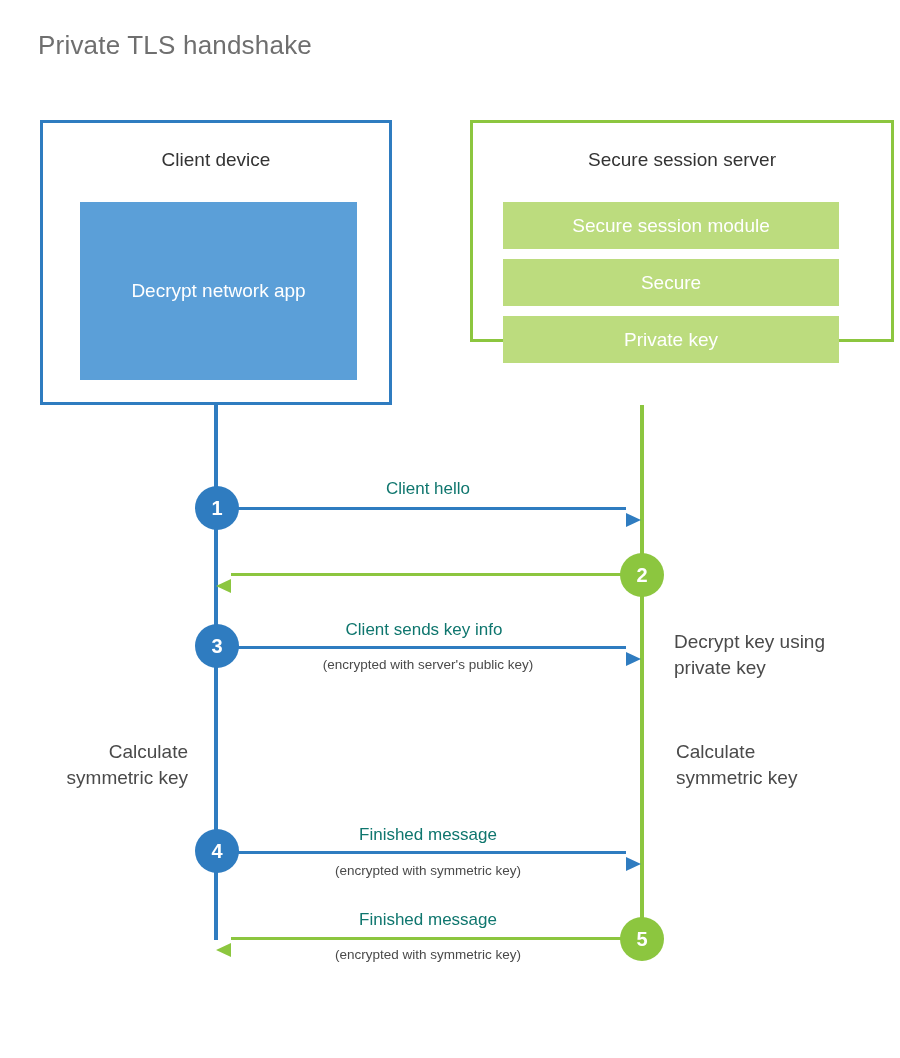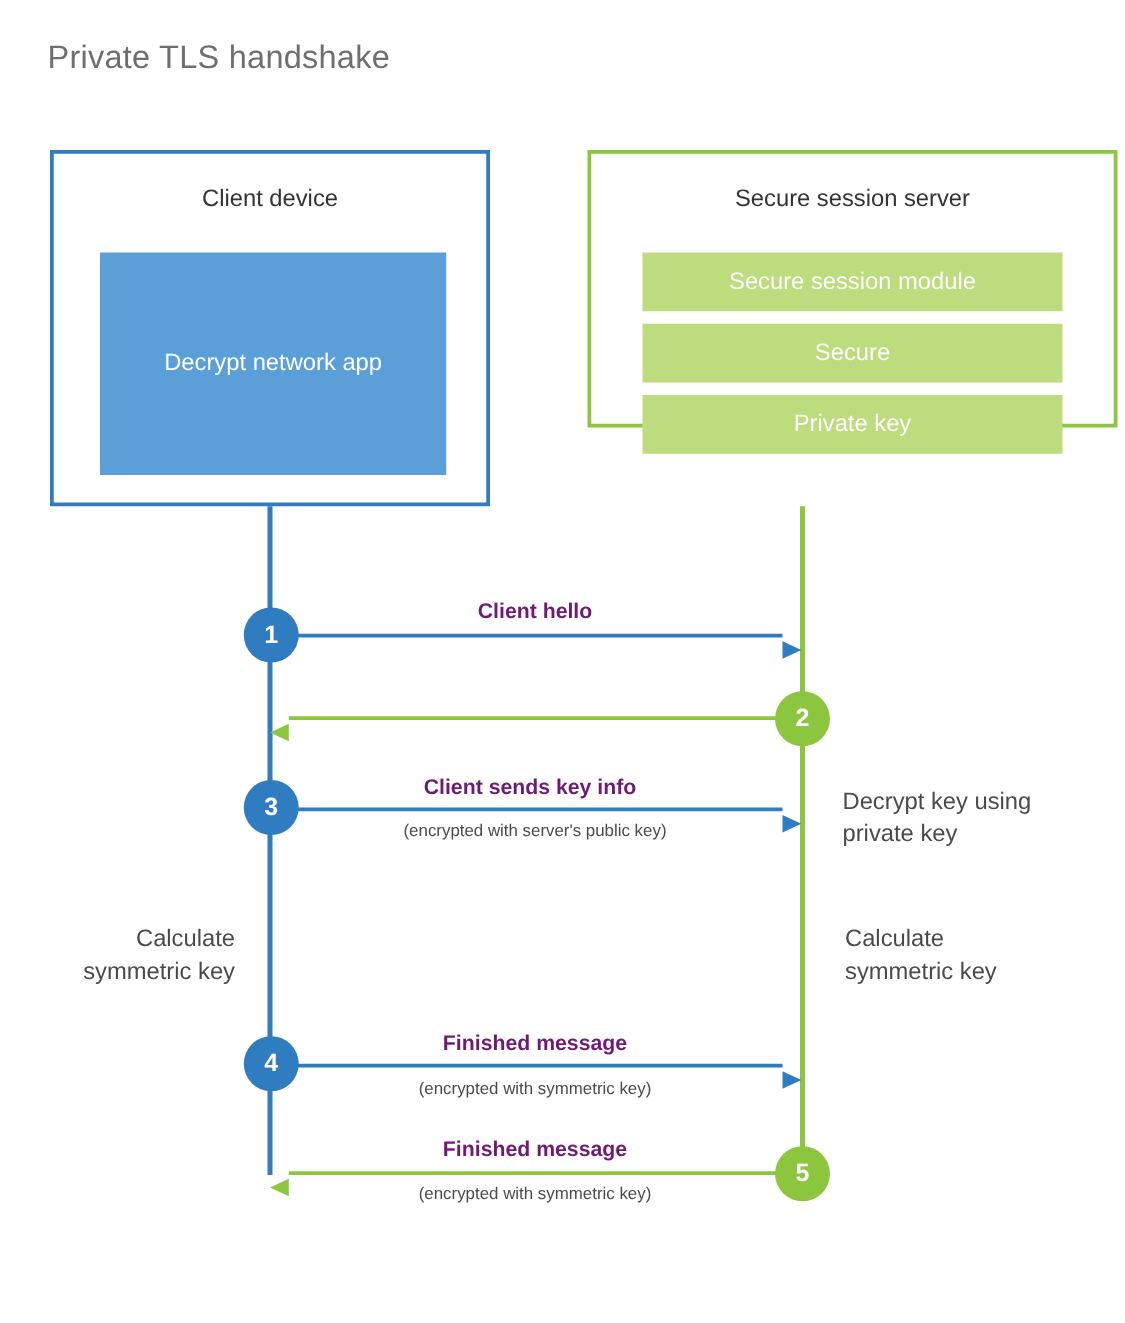--- a/index.html
+++ b/index.html
@@ -78,21 +78,21 @@
     display: flex;
     align-items: center;
     justify-content: center;
     text-align: center;
     line-height: 1.35;
     padding: 0 14px;
     box-sizing: border-box;
   }
   .server-modules {
     position: absolute;
-    left: 41px;
+    left: 30px;
     top: 79px;
     width: 336px;
   }
   .server-module {
     height: 47px;
     background: #bcdc7e;
     color: #ffffff;
     font-size: 19px;
     font-weight: 300;
     display: flex;
@@ -159,22 +159,22 @@
     justify-content: center;
   }
   .step-circle.blue { background: #2f7cc0; }
   .step-circle.green { background: #8cc63f; }
 
   
   .msg-label {
     position: absolute;
     text-align: center;
     font-size: 17px;
-    font-weight: 700;
-    color: #701a75;
+    font-weight: 400;
+    color: #0f766e;
     white-space: nowrap;
   }
   .msg-sublabel {
     position: absolute;
     text-align: center;
     font-size: 13.5px;
     font-weight: 400;
     color: #4a4a4a;
     white-space: nowrap;
   }

